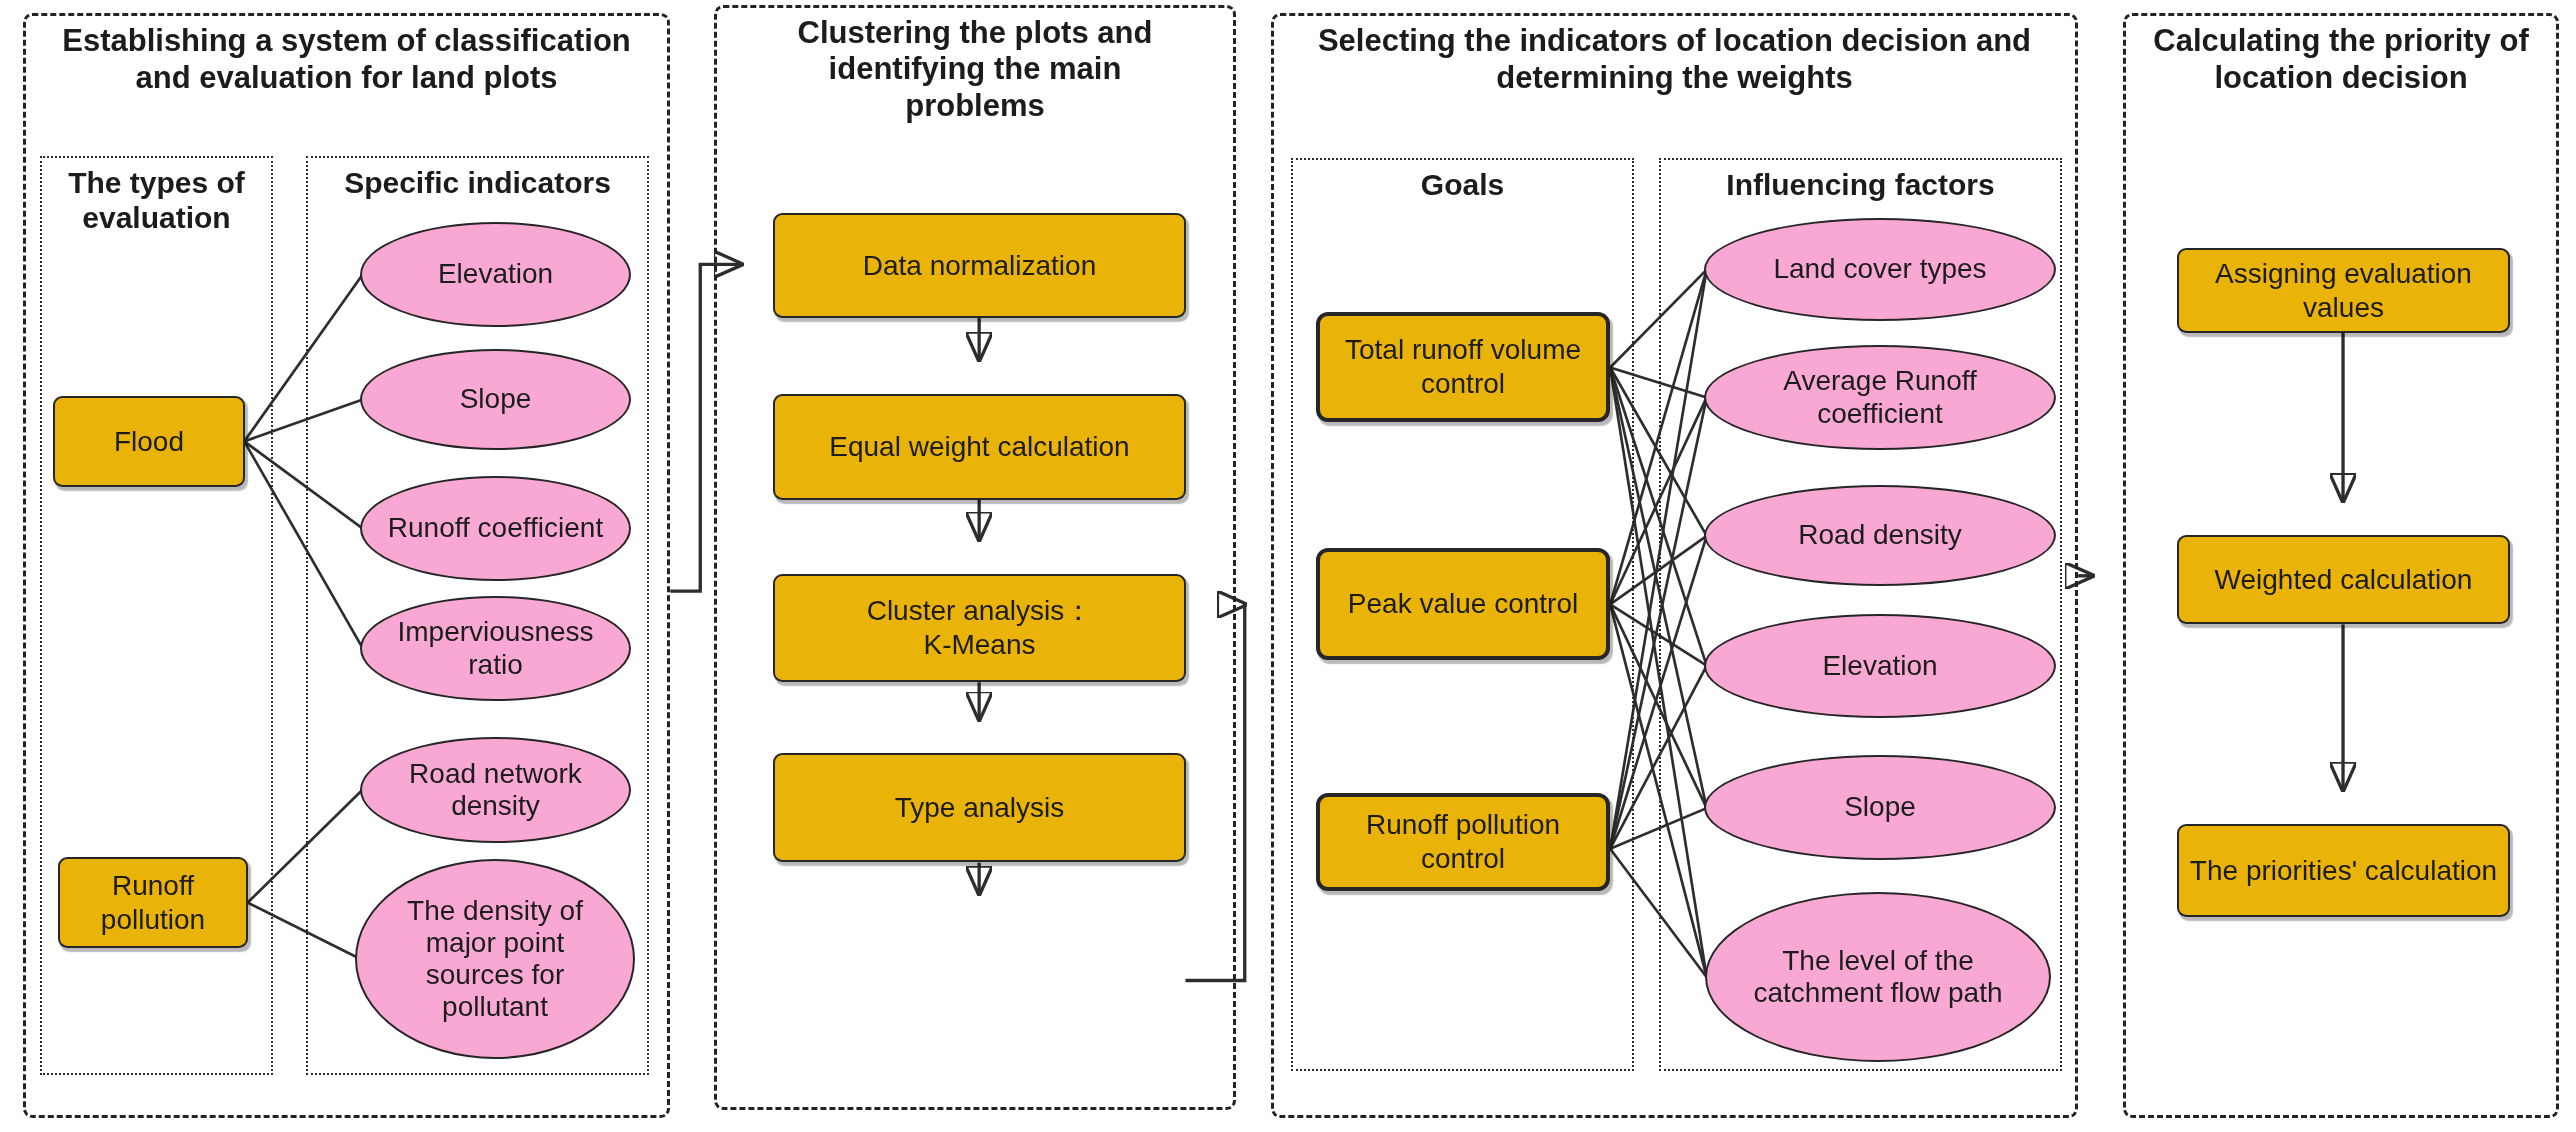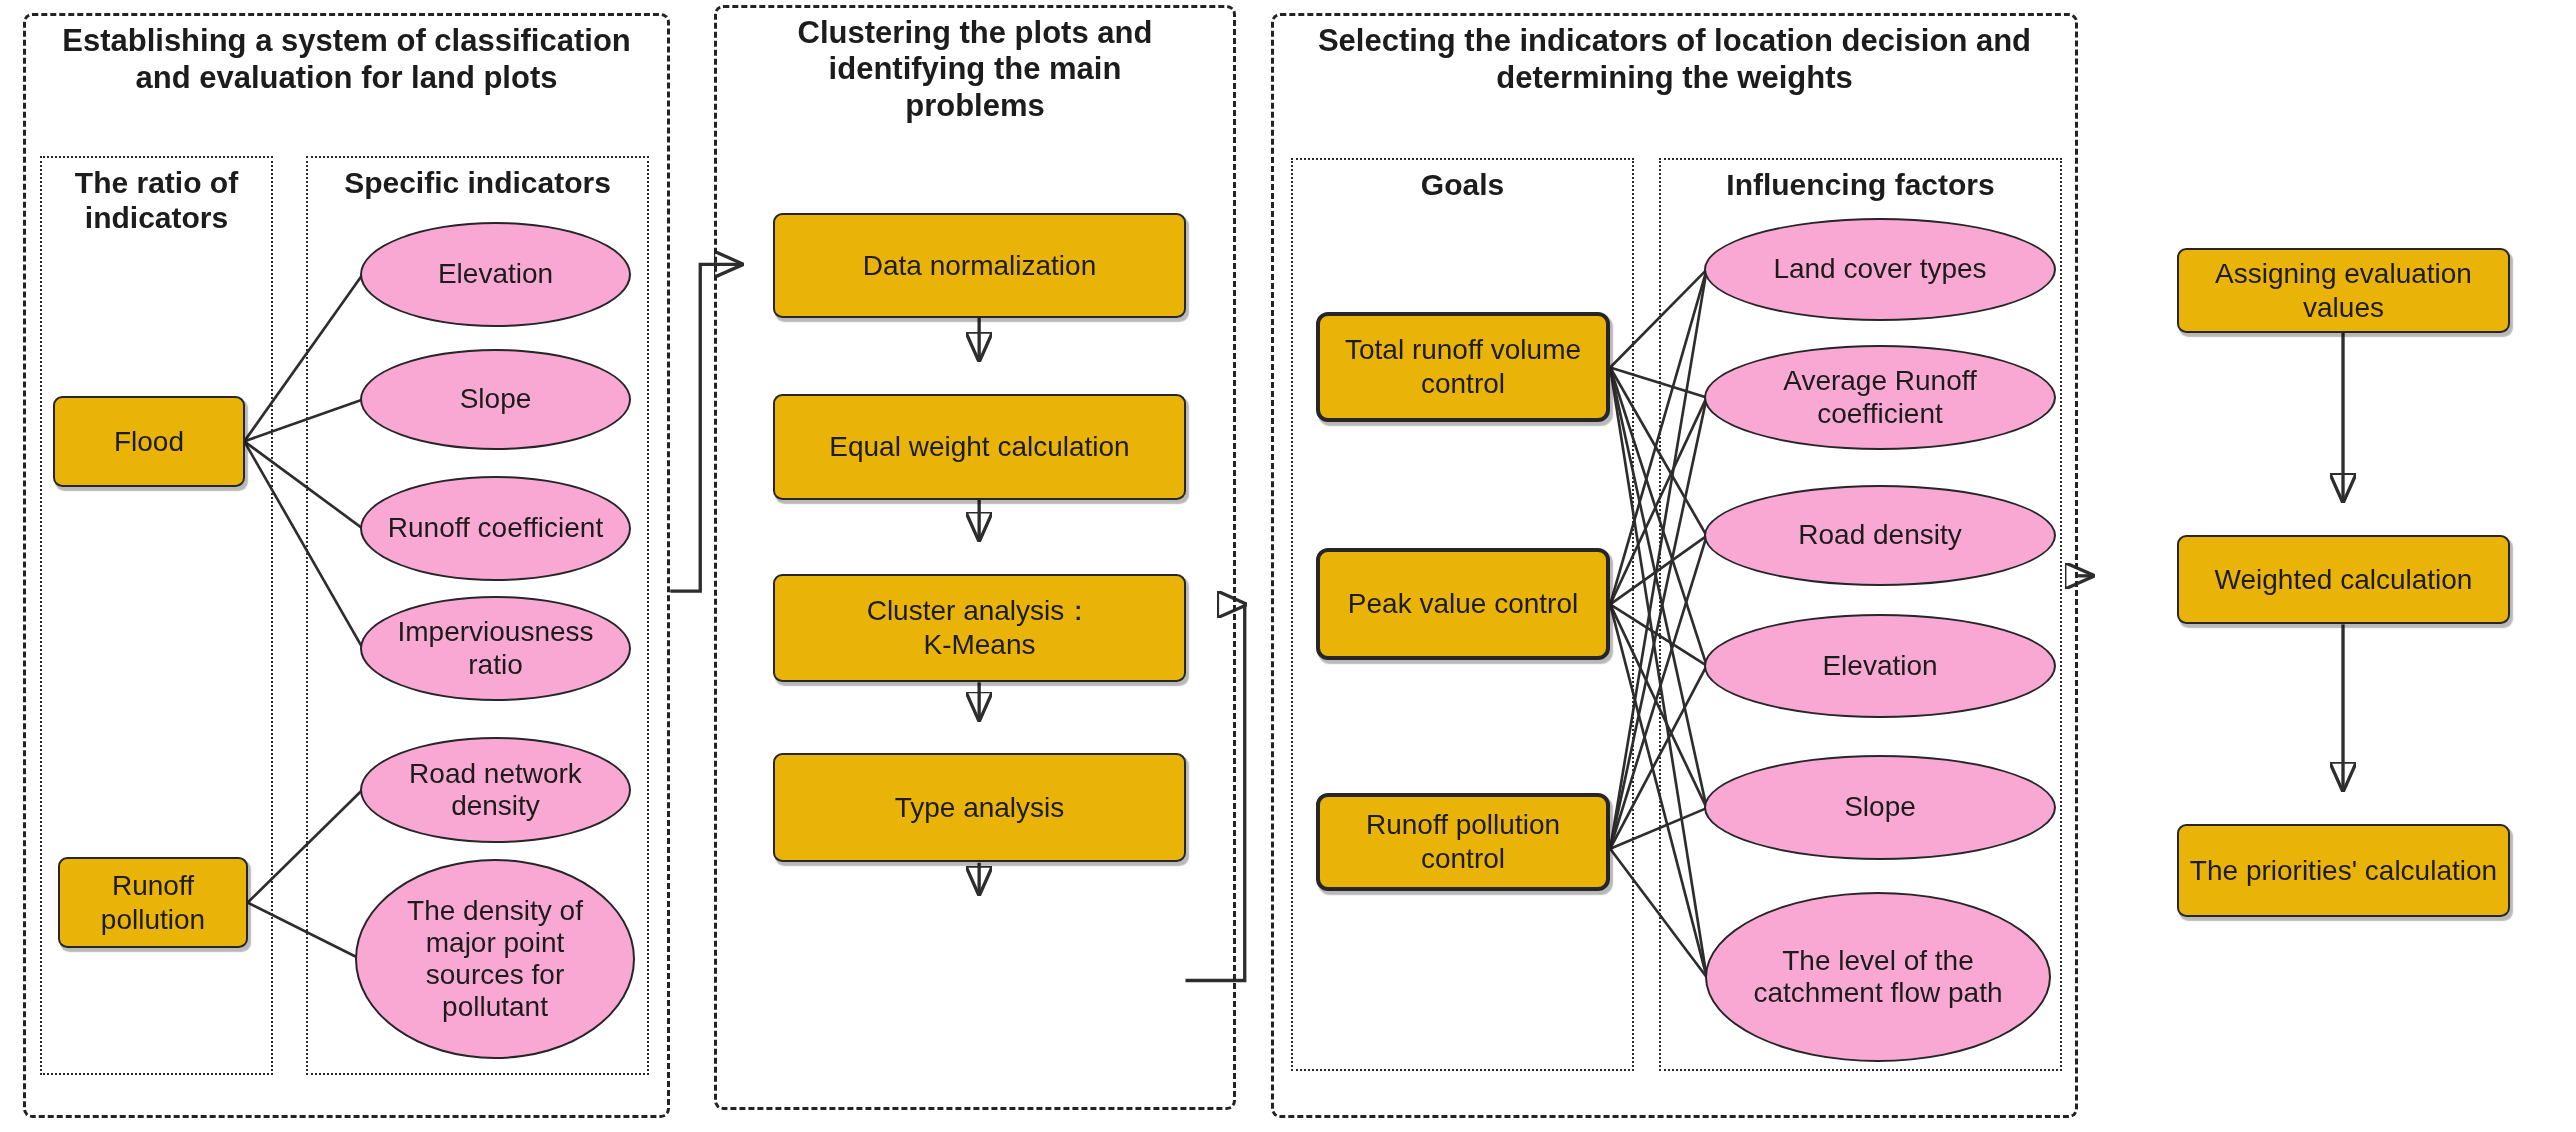--- a/index.html
+++ b/index.html
@@ -126,21 +126,21 @@
       <line x1="2419" y1="1275" x2="2564" y2="1214" stroke-width="4"></line>
       <line x1="2419" y1="1275" x2="2564" y2="1468" stroke-width="4"></line>
     </g>
   </svg>
 
   <div class="panel" style="left:23px;top:13.3px;width:647px;height:1105px;">
     <div class="panel-title">Establishing a system of classification and evaluation for land plots</div>
   </div>
 
   <div class="dotted-box" style="left:40px;top:156px;width:233px;height:919px;">
-    <div class="dotted-title">The ratio of indicators</div>
+    <div class="dotted-title">The types of evaluation</div>
   </div>
 
   <div class="dotted-box" style="left:306px;top:156px;width:343px;height:919px;">
     <div class="dotted-title">Specific indicators</div>
   </div>
 
   <div class="node" style="left:53px;top:396px;width:192px;height:91px;">Flood</div>
 
   <div class="node" style="left:58px;top:857px;width:190px;height:91px;">Runoff pollution</div>
 
@@ -179,19 +179,22 @@
   <div class="node heavy" style="left:1316px;top:548px;width:294px;height:112px;">Peak value control</div>
   <div class="node heavy" style="left:1316px;top:793px;width:294px;height:98px;">Runoff pollution control</div>
 
   <div class="ellipse" style="left:1704px;top:218px;width:352px;height:103px;">Land cover types</div>
   <div class="ellipse" style="left:1704px;top:345px;width:352px;height:105px;">Average Runoff coefficient</div>
   <div class="ellipse" style="left:1704px;top:485px;width:352px;height:101px;">Road density</div>
   <div class="ellipse" style="left:1704px;top:614px;width:352px;height:104px;">Elevation</div>
   <div class="ellipse" style="left:1704px;top:755px;width:352px;height:105px;">Slope</div>
   <div class="ellipse" style="left:1705px;top:892px;width:346px;height:170px;">The level of  the catchment flow path</div>
 
+  <div class="panel" style="left:2123px;top:13.3px;width:436px;height:1105px;">
+    <div class="panel-title">Calculating the priority of location decision</div>
+  </div>
 
   <div class="node" style="left:2177px;top:248px;width:333px;height:85px;">Assigning evaluation values</div>
   <div class="node" style="left:2177px;top:535px;width:333px;height:89px;">Weighted calculation</div>
   <div class="node" style="left:2177px;top:824px;width:333px;height:93px;">The priorities' calculation</div>
 
 </div>
 
 
 </body></html>

